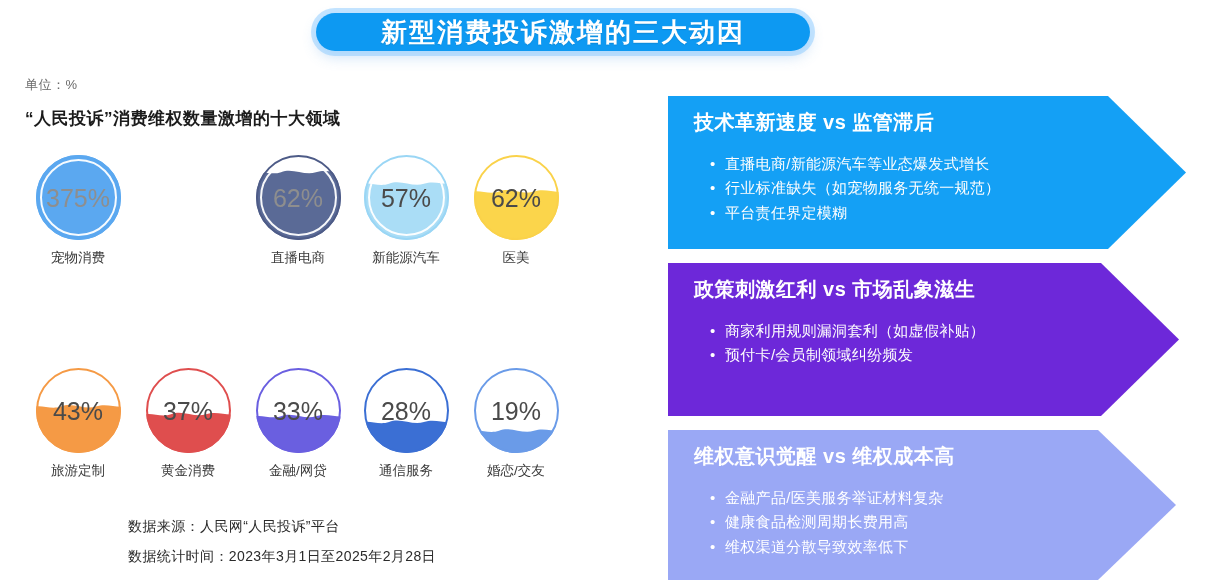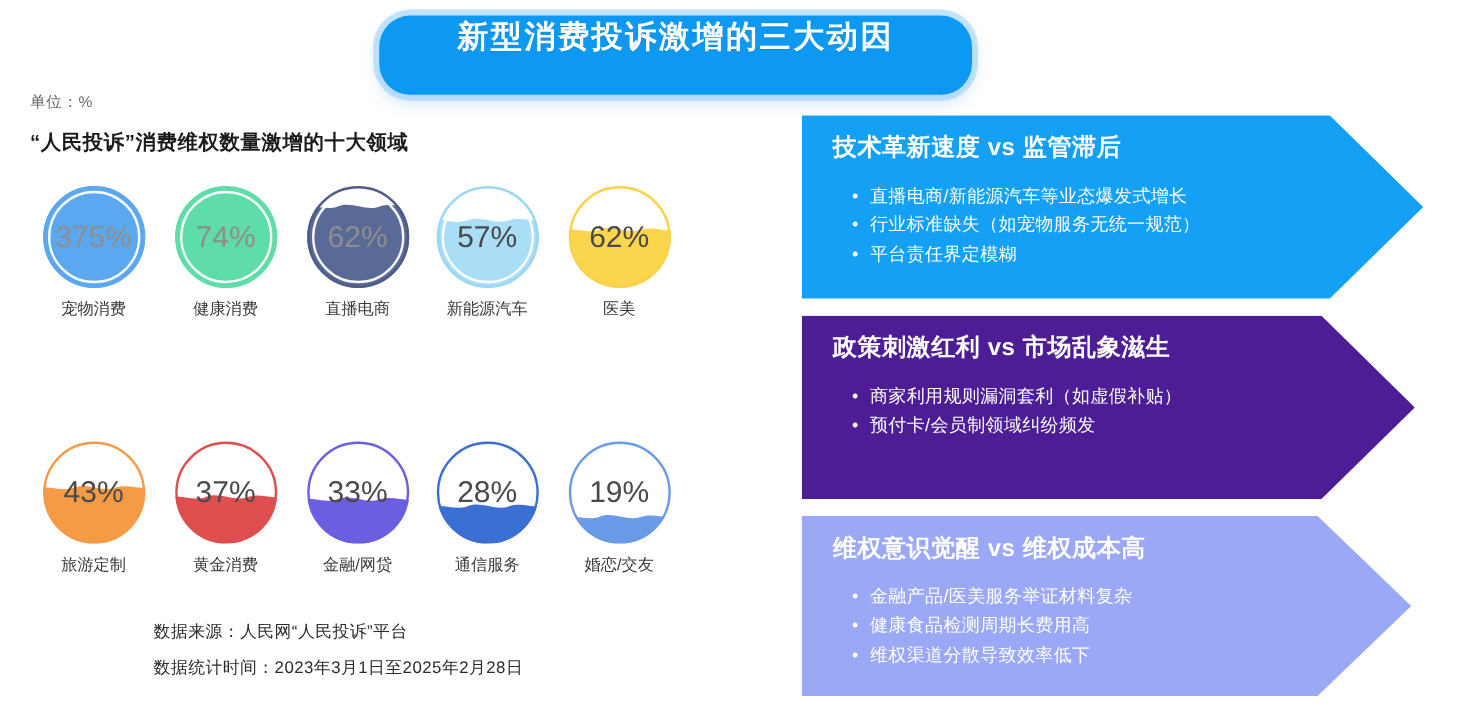--- a/index.html
+++ b/index.html
@@ -6,25 +6,25 @@
   body{
     width:1220px;height:586px;
     background:#ffffff;
     font-family:"Liberation Sans","DejaVu Sans",sans-serif;
     overflow:hidden;position:relative;
   }
   .stage{position:absolute;inset:0;}
 
   
   #title-pill{
-    position:absolute;left:316px;top:13px;width:494px;height:66px;
+    position:absolute;left:316px;top:13px;width:494px;height:38px;
     border-radius:26px;
     background:#0d99f2;
     box-shadow:0 0 0 5px rgba(147,206,255,.55), 0 6px 14px rgba(90,160,230,.30);
-    display:flex;justify-content:center;
+    display:flex;align-items:center;justify-content:center;
   }
   #title-pill .txt{
     color:#fff;font-size:26px;font-weight:bold;letter-spacing:2px;
     text-shadow:0 1px 1px rgba(0,0,0,.10);
     white-space:nowrap;
   }
 
   
   .unit{
     position:absolute;left:25px;top:76px;
@@ -130,35 +130,20 @@
                 <path fill="#5BA8F0" d="M0,4.0 C10,-2.0 20,6.0 32,2.0 C44,-3.0 56,6.0 68,2.0 C80,-2.0 92,5.0 100,1.0 L100,97 L0,97 Z"></path>
               </svg>
             </div>
             <div class="val">375%</div>
             <div class="inner-ring"></div>
           </div>
           <div class="ring" style="border-color: rgb(91, 168, 240);"></div>
         </div>
         <div class="cap">宠物消费</div>
       </div>
-      <div class="gauge muted double" style="left: 140px;">
-        <div style="position: relative; width: 85px; height: 85px; margin: 0px auto;">
-          <div class="circ">
-            <div class="wave" style="height: 97px;">
-              <svg viewBox="0 0 100 97" preserveAspectRatio="none">
-                <path fill="#5FDDA8" d="M0,15.6 C10,9.6 20,17.6 32,13.6 C44,8.6 56,17.6 68,13.6 C80,9.6 92,16.6 100,12.6 L100,97 L0,97 Z"></path>
-              </svg>
-            </div>
-            <div class="val">74%</div>
-            <div class="inner-ring"></div>
-          </div>
-          <div class="ring" style="border-color: rgb(95, 221, 168);"></div>
-        </div>
-        <div class="cap">健康消费</div>
-      </div>
       <div class="gauge muted double" style="left: 250px;">
         <div style="position: relative; width: 85px; height: 85px; margin: 0px auto;">
           <div class="circ">
             <div class="wave" style="height: 97px;">
               <svg viewBox="0 0 100 97" preserveAspectRatio="none">
                 <path fill="#5A6A96" d="M0,31.2 C10,25.2 20,33.2 32,29.2 C44,24.2 56,33.2 68,29.2 C80,25.2 92,32.2 100,28.2 L100,97 L0,97 Z"></path>
               </svg>
             </div>
             <div class="val">62%</div>
             <div class="inner-ring"></div>
@@ -275,21 +260,21 @@
 
   <div class="arrow" id="arrow-1" style="background: rgb(20, 160, 245);">
     <h3>技术革新速度 vs 监管滞后</h3>
     <ul>
       <li>直播电商/新能源汽车等业态爆发式增长</li>
       <li>行业标准缺失（如宠物服务无统一规范）</li>
       <li>平台责任界定模糊</li>
     </ul>
   </div>
 
-  <div class="arrow" id="arrow-2" style="background: #4c1d95;">
+  <div class="arrow" id="arrow-2" style="background: #6d28d9;">
     <h3>政策刺激红利 vs 市场乱象滋生</h3>
     <ul>
       <li>商家利用规则漏洞套利（如虚假补贴）</li>
       <li>预付卡/会员制领域纠纷频发</li>
     </ul>
   </div>
 
   <div class="arrow" id="arrow-3" style="background: rgb(154, 168, 245);">
     <h3>维权意识觉醒 vs 维权成本高</h3>
     <ul>

